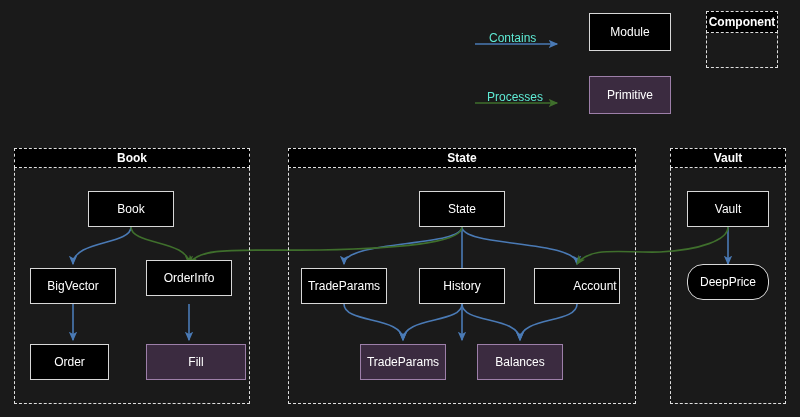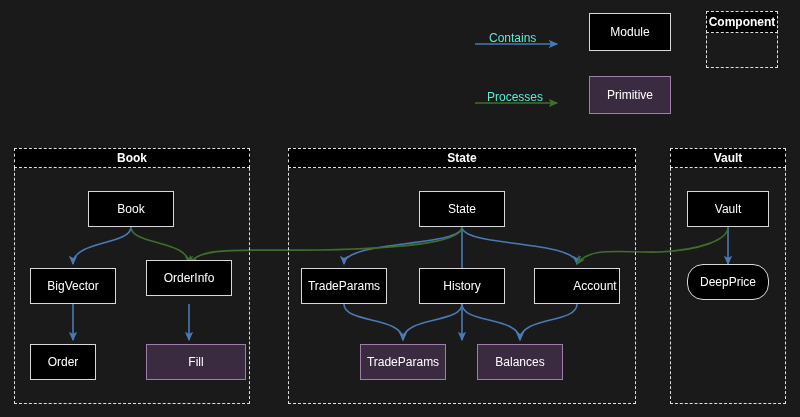--- a/index.html
+++ b/index.html
@@ -154,21 +154,21 @@
       <div class="group-header" style="left: 14px; top: 148px; width: 236px; height: 20px;">Book</div>
       <div class="group-box" style="left: 288px; top: 148px; width: 348px; height: 256px;"></div>
       <div class="group-header" style="left: 288px; top: 148px; width: 348px; height: 20px;">State</div>
       <div class="group-box" style="left: 670px; top: 148px; width: 116px; height: 256px;"></div>
       <div class="group-header" style="left: 670px; top: 148px; width: 116px; height: 20px;">Vault</div>
     </div>
   <div id="nodes-layer">
       <div class="node-box node-module" style="left: 88px; top: 191px; width: 86px; height: 36px;">Book</div>
       <div class="node-box node-module" style="left: 30px; top: 268px; width: 86px; height: 36px;">BigVector</div>
       <div class="node-box node-module" style="left: 146px; top: 260px; width: 86px; height: 36px;">OrderInfo</div>
-      <div class="node-box node-module" style="left: 30px; top: 344px; width: 66px; height: 36px;">Order</div>
+      <div class="node-box node-module" style="left: 30px; top: 344px; width: 79px; height: 36px;">Order</div>
       <div class="node-box node-primitive" style="left: 146px; top: 344px; width: 100px; height: 36px;">Fill</div>
       <div class="node-box node-module" style="left: 419px; top: 191px; width: 86px; height: 36px;">State</div>
       <div class="node-box node-module" style="left: 301px; top: 268px; width: 86px; height: 36px;">TradeParams</div>
       <div class="node-box node-module" style="left: 419px; top: 268px; width: 86px; height: 36px;">History</div>
       <div class="node-box node-module" style="left: 534px; top: 268px; width: 86px; height: 36px; padding-left: 36px;">Account</div>
       <div class="node-box node-primitive" style="left: 360px; top: 344px; width: 86px; height: 36px;">TradeParams</div>
       <div class="node-box node-primitive" style="left: 477px; top: 344px; width: 86px; height: 36px;">Balances</div>
       <div class="node-box node-module" style="left: 687px; top: 191px; width: 82px; height: 36px;">Vault</div>
       <div class="node-box node-module" style="left: 687px; top: 264px; width: 82px; height: 36px; border-radius: 16px;">DeepPrice</div>
     </div>

